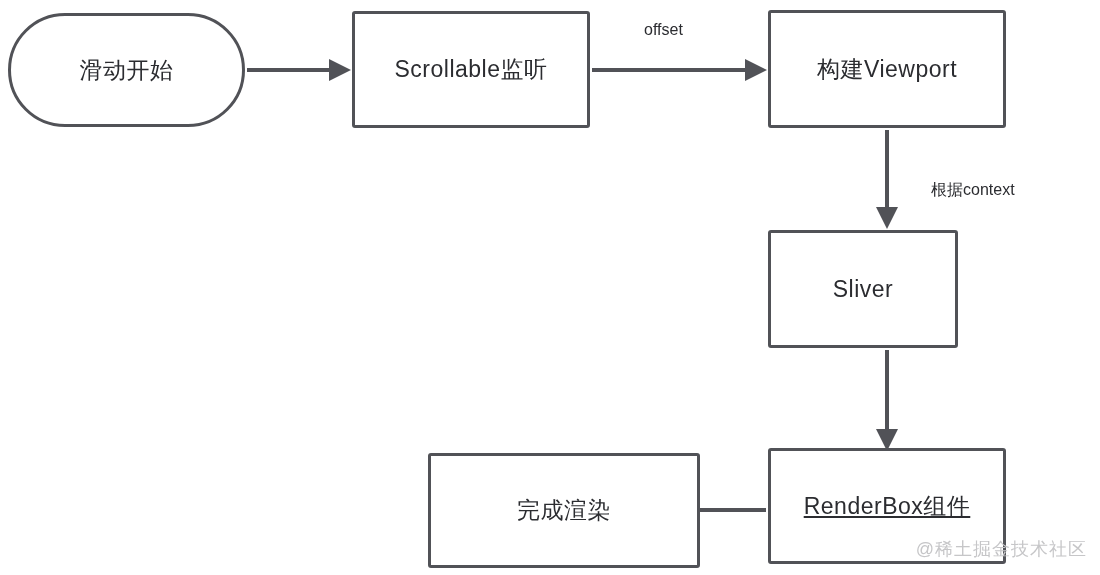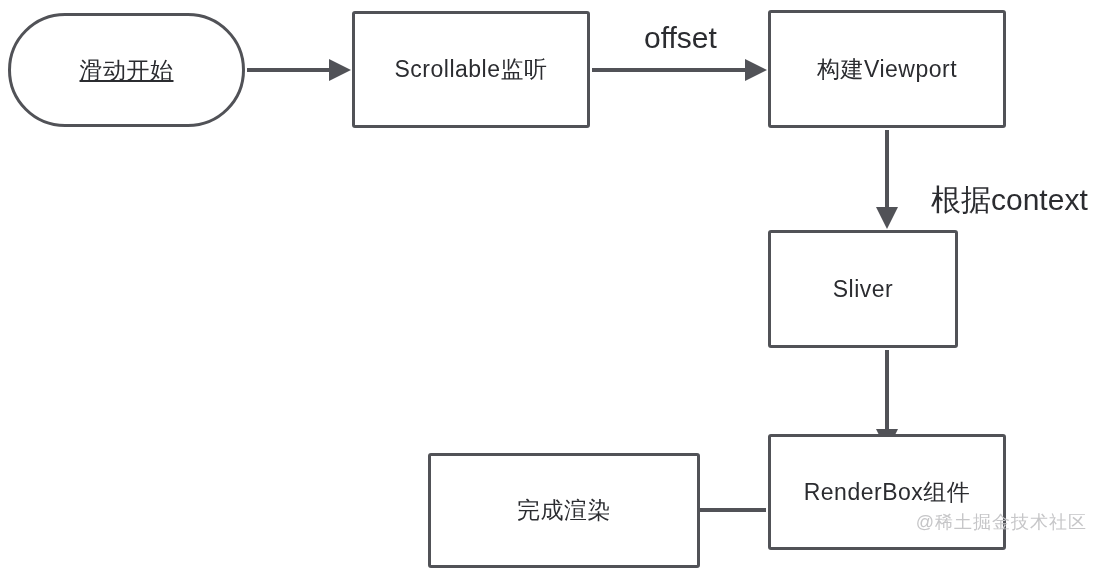--- a/index.html
+++ b/index.html
@@ -22,53 +22,53 @@
     border: 3px solid var(--stroke, #515257);
     background: #ffffff;
     display: flex;
     align-items: center;
     justify-content: center;
     font-size: 23px;
     color: var(--text, #2b2c30);
     letter-spacing: 0.5px;
   }
   .node.rect { border-radius: 3px; }
-  .node.stadium { border-radius: 57px; text-decoration: underline; }
+  .node.stadium { border-radius: 57px; }
 
   .node-start      { left: 8px;   top: 13px;  width: 237px; height: 114px; }
   .node-scrollable { left: 352px; top: 11px;  width: 238px; height: 117px; }
   .node-viewport   { left: 768px; top: 10px;  width: 238px; height: 118px; }
   .node-sliver     { left: 768px; top: 230px; width: 190px; height: 118px; }
-  .node-renderbox  { left: 768px; top: 434px; width: 238px; height: 116px; }
+  .node-renderbox  { left: 768px; top: 448px; width: 238px; height: 116px; text-decoration: underline; }
   .node-finish     { left: 428px; top: 453px; width: 272px; height: 115px; text-align: right; }
 
   .edge-label {
     position: absolute;
-    font-size: 30px;
+    font-size: 16px;
     color: var(--text, #2b2c30);
     white-space: nowrap;
   }
   .label-offset  { left: 644px; top: 21px; }
   .label-context { left: 931px; top: 180px; }
 
   .edges {
     position: absolute;
     left: 0; top: 0;
     width: 1100px;
     height: 575px;
     color: var(--stroke, #515257);
     pointer-events: none;
   }
   .edges line { stroke: currentColor; stroke-width: 4; }
   .edges polygon { fill: currentColor; }
 
   .watermark {
     position: absolute;
     right: 13px;
-    top: 510px;
+    top: 537px;
     font-size: 18px;
     color: var(--watermark, #c6c6c8);
     white-space: nowrap;
     letter-spacing: 1px;
   }
 </style>
 </head>
 <body>
 
 <div class="canvas">

